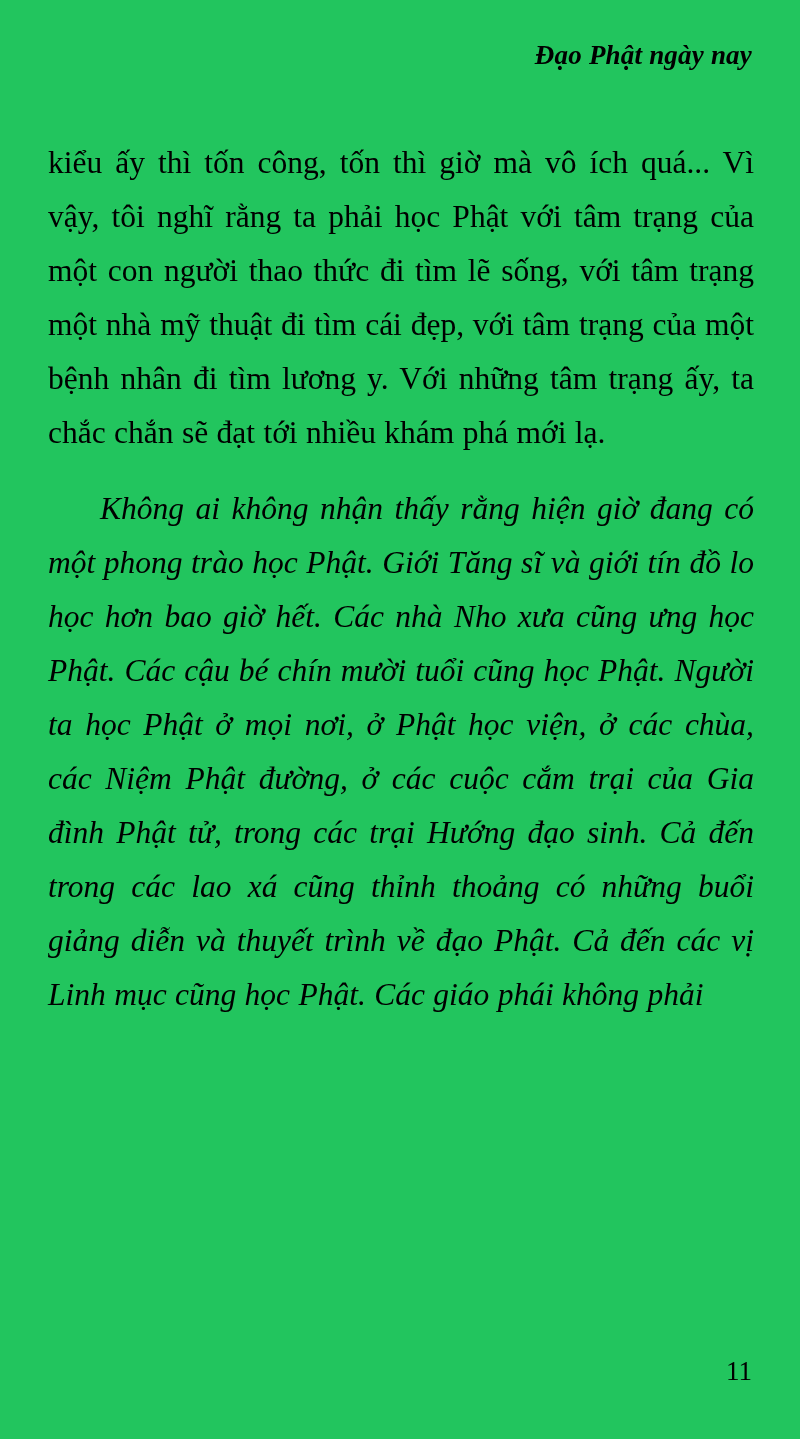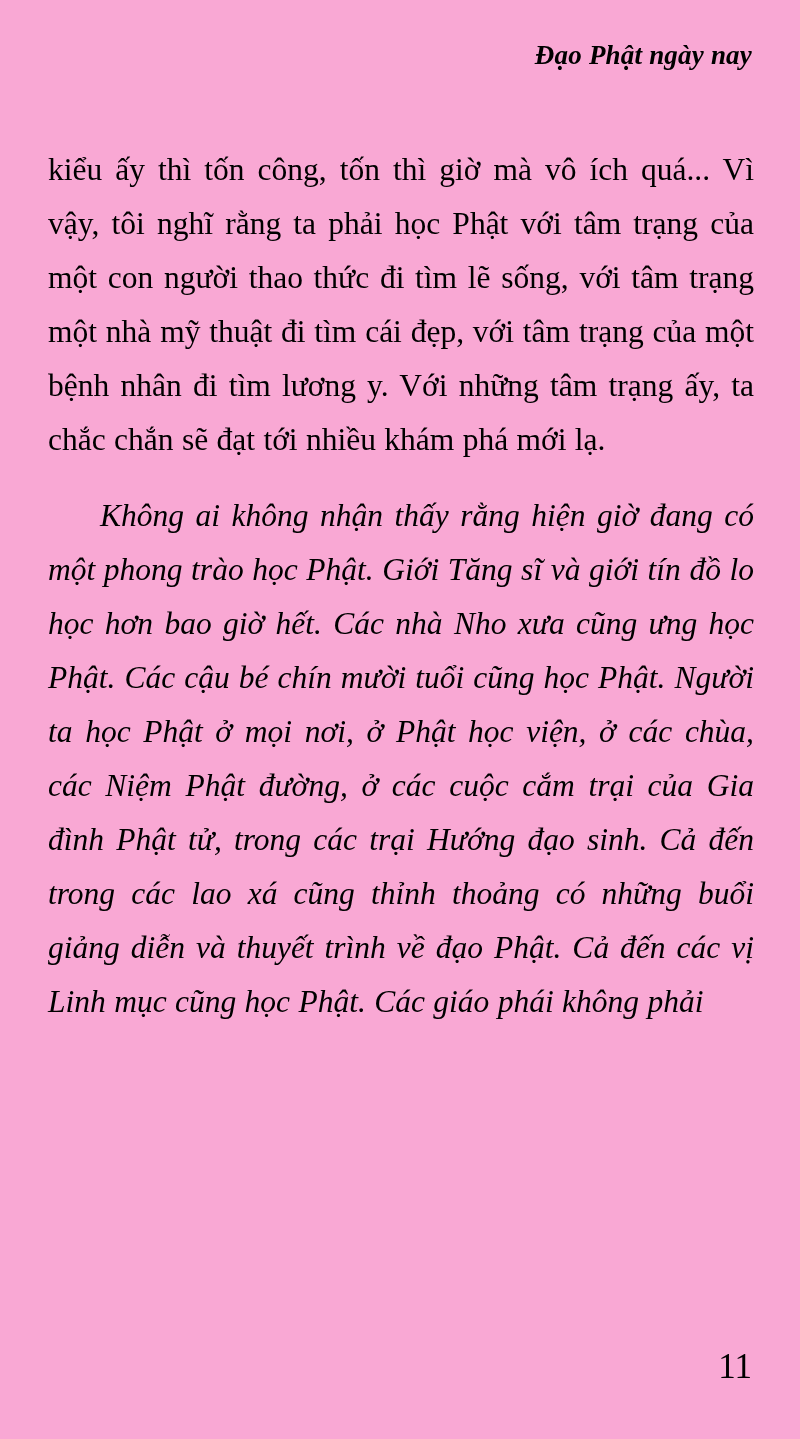--- a/index.html
+++ b/index.html
@@ -4,41 +4,41 @@
 <style>
   html, body {
     margin: 0;
     padding: 0;
     background: #ffffff;
   }
   .page {
     position: relative;
     width: 800px;
     height: 1439px;
-    background: #f9a8d4;
+    background: #22c55e;
     box-sizing: border-box;
     font-family: "Liberation Serif", "DejaVu Serif", serif;
     color: #000000;
     overflow: hidden;
   }
   .running-head {
     position: absolute;
     top: 40px;
     right: 48px;
     font-family: "Liberation Serif", "DejaVu Serif", serif;
     font-style: italic;
     font-weight: bold;
     font-size: 27px;
     letter-spacing: 0.2px;
     color: #000;
     white-space: nowrap;
   }
   .body-text {
     position: absolute;
-    top: 143px;
+    top: 136px;
     left: 48px;
     width: 706px;
   }
   .body-text p {
     margin: 0;
     font-size: 31.5px;
     line-height: 54px;
     text-align: justify;
     text-justify: inter-word;
     -webkit-hyphens: none;
@@ -49,21 +49,21 @@
     text-indent: 52px;
     font-style: italic;
   }
   .body-text p + p {
     margin-top: 22px;
   }
   .folio {
     position: absolute;
     bottom: 52px;
     right: 48px;
-    font-size: 35px;
+    font-size: 27px;
     font-family: "Liberation Serif", "DejaVu Serif", serif;
     color: #000;
   }
 </style>
 </head>
 <body>
 
 <div class="page">
 
   <div class="running-head">Đạo Phật ngày nay</div>

